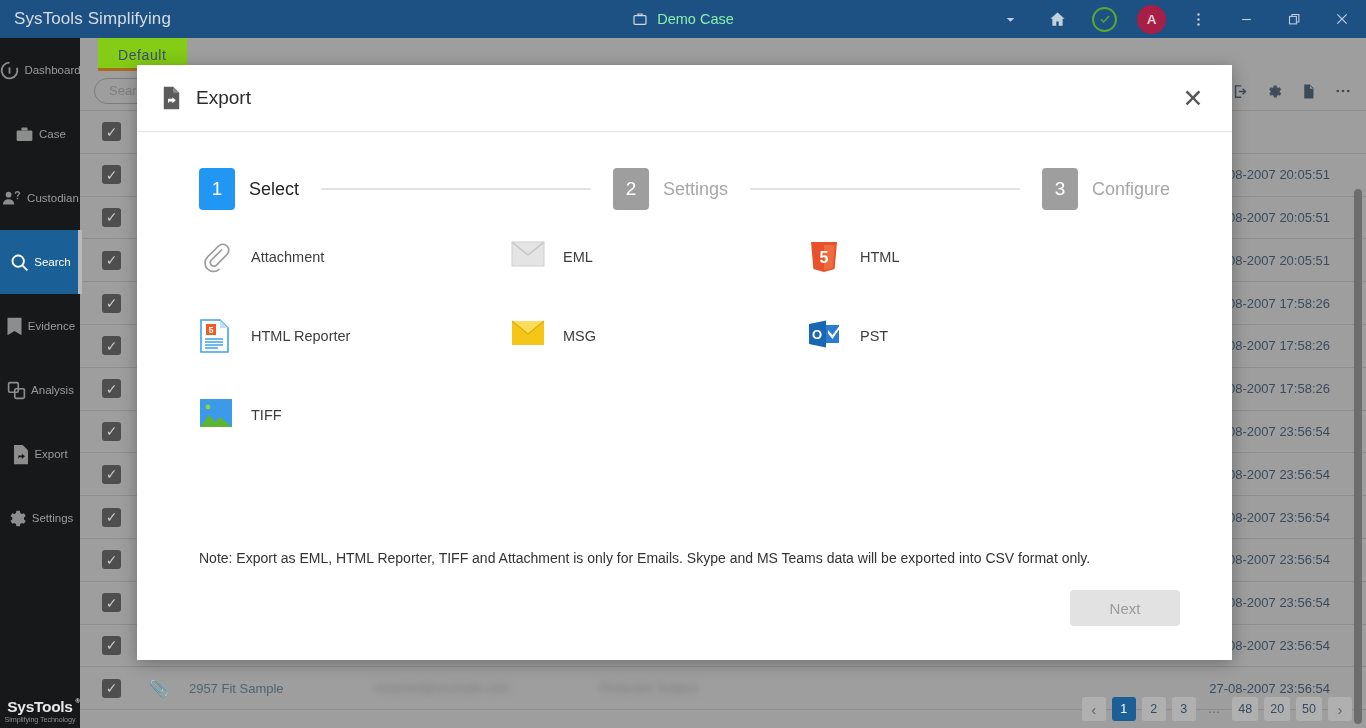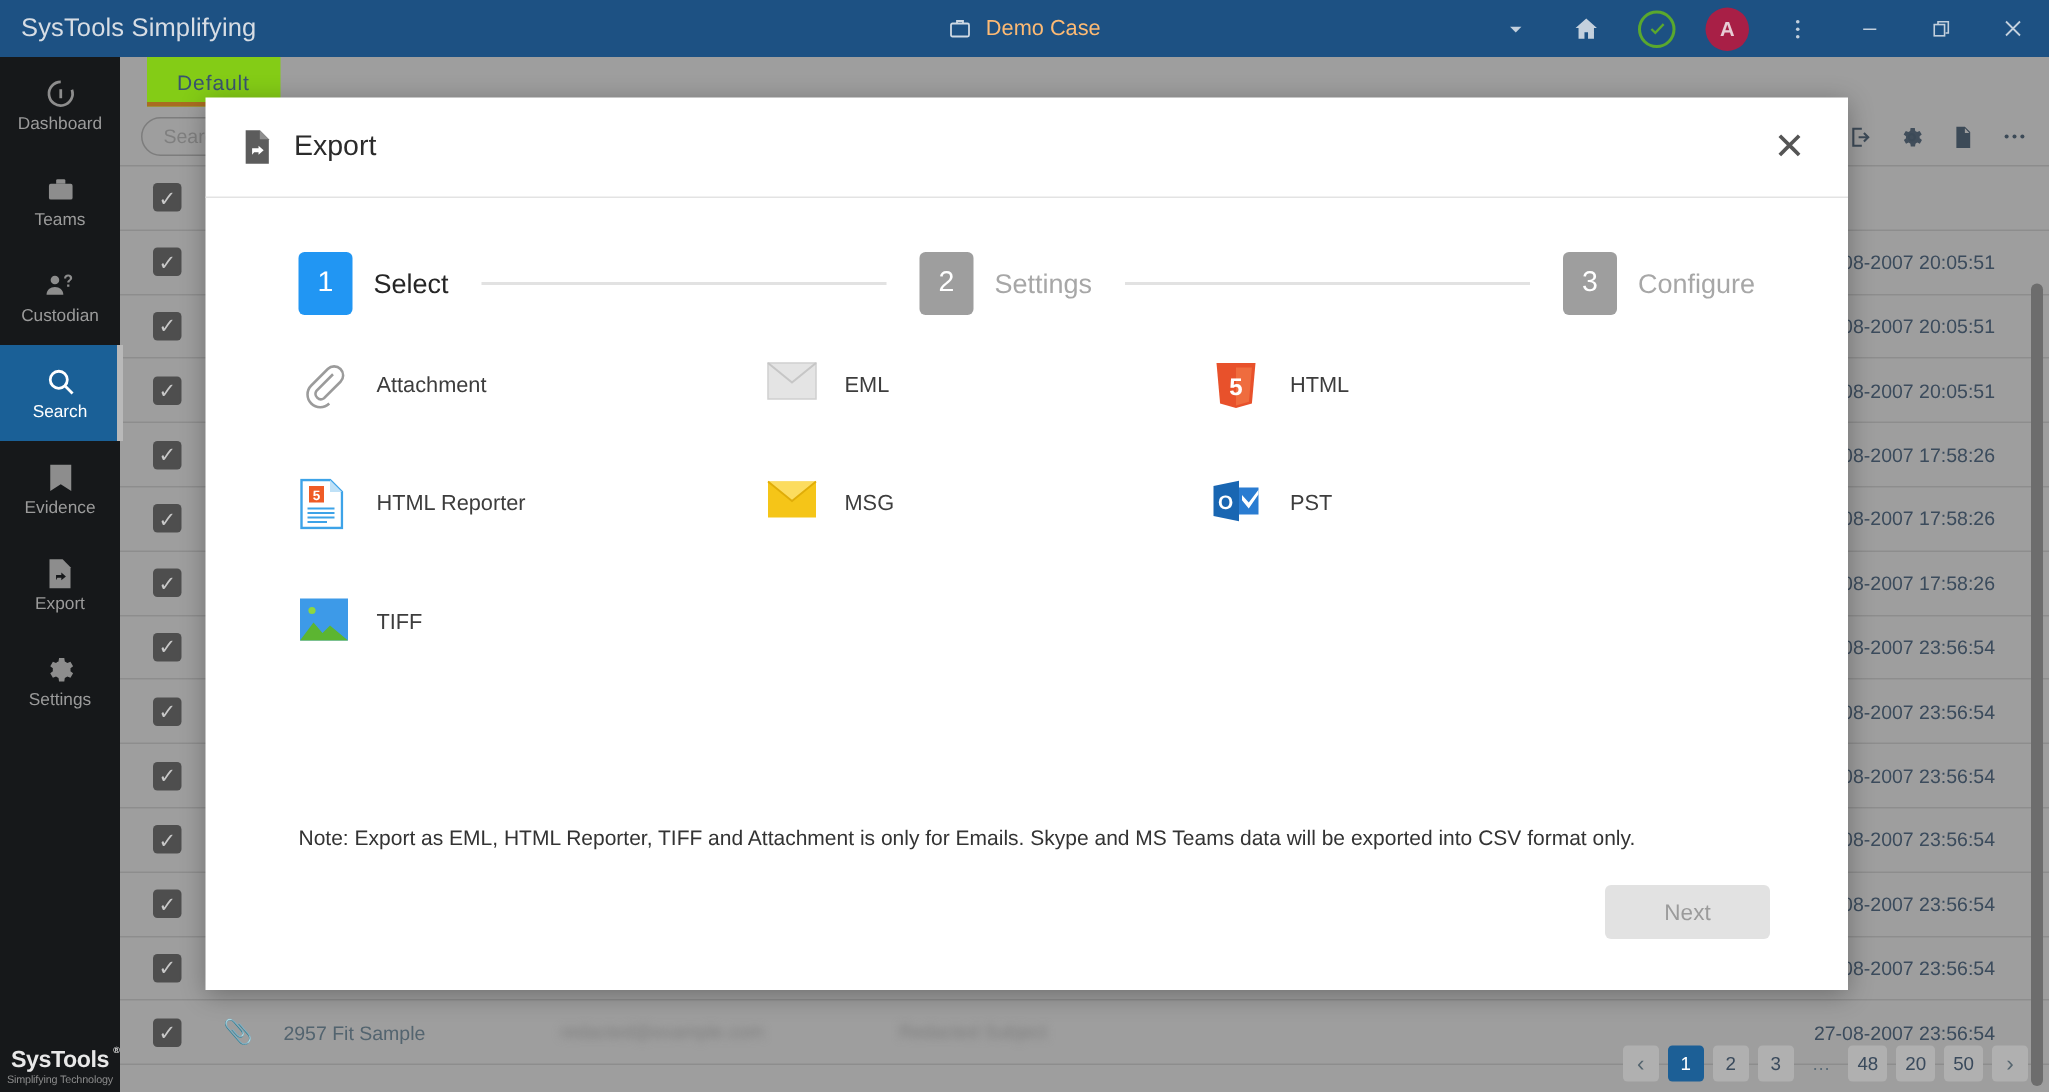--- a/index.html
+++ b/index.html
@@ -21,21 +21,21 @@
   .brand {
     color: #d7dde4; font-size: 17px; letter-spacing: .1px;
     padding-left: 14px; white-space: nowrap;
   }
   .tb-center {
     position: absolute; left: 0; right: 0; top: 0; height: 38px;
     display: flex; align-items: center; justify-content: center;
     pointer-events: none;
   }
   .case-chip { display: flex; align-items: center; gap: 9px; pointer-events: auto; }
-  .case-chip .lbl { color: #fdba74; font-size: 14.5px; }
+  .case-chip .lbl { color: #86efac; font-size: 14.5px; }
   .tb-right {
     position: absolute; right: 0; top: 0; height: 38px;
     display: flex; align-items: center; gap: 0px;
   }
   .tb-btn {
     width: 47px; height: 38px; display: flex; align-items: center; justify-content: center;
     color: #c3d0dd;
   }
   .tb-btn.win { width: 48px; }
   .avatar {
@@ -49,21 +49,21 @@
     border: 2px solid #5aa82e; display:flex; align-items:center; justify-content:center;
     color: #5aa82e;
   }
 
   
   .sidebar {
     position: absolute; left: 0; top: 38px; width: 80px; height: 690px;
     background: #16181a; z-index: 30;
   }
   .side-item {
-    height: 64px; display: flex; flex-direction: column;
+    height: 64px; display: flex; flex-direction: row;
     align-items: center; justify-content: center; gap: 4px;
     color: #9b9b9b; font-size: 11.5px; position: relative;
   }
   .side-item .ico { color: #8d8d8d; display: flex; }
   .side-item.active { background: #1a6097; color: #fff; }
   .side-item.active .ico { color: #fff; }
   .side-item.active::after {
     content: ""; position: absolute; right: -2px; top: 0; bottom: 0; width: 4px;
     background: #b9b9b9;
   }
@@ -394,21 +394,21 @@
           </span>
           <span>Dashboard</span>
         </div>
         <div class="side-item">
           <span class="ico">
             <svg width="21" height="21" viewBox="0 0 24 24" fill="currentColor">
               <rect x="3" y="7.5" width="18" height="12" rx="1.4"></rect>
               <path d="M9.5 4h5a1 1 0 011 1v2.5h-7V5a1 1 0 011-1z"></path>
             </svg>
           </span>
-          <span>Teams</span>
+          <span>Case</span>
         </div>
         <div class="side-item">
           <span class="ico">
             <svg width="22" height="21" viewBox="0 0 26 24" fill="currentColor">
               <circle cx="9" cy="7.5" r="3.4"></circle>
               <path d="M2.4 19c0-3.7 3-6 6.6-6s6.6 2.3 6.6 6H2.4z"></path>
               <path d="M19.4 3.2c1.9 0 3.2 1.1 3.2 2.7 0 1.9-2.2 2.1-2.2 3.6h-1.7c0-2.2 2.1-2.2 2.1-3.5 0-.7-.6-1.2-1.4-1.2-.9 0-1.5.6-1.5 1.5h-1.7c0-1.8 1.3-3.1 3.2-3.1zM18.6 11h1.8v1.8h-1.8z"></path>
             </svg>
           </span>
           <span>Custodian</span>
@@ -422,20 +422,29 @@
           </span>
           <span>Search</span>
         </div>
         <div class="side-item">
           <span class="ico">
             <svg width="19" height="21" viewBox="0 0 20 24" fill="currentColor">
               <path d="M2 2h16v20l-8-5-8 5V2z"></path>
             </svg>
           </span>
           <span>Evidence</span>
+        </div>
+        <div class="side-item">
+          <span class="ico">
+            <svg width="21" height="21" viewBox="0 0 24 24" fill="none" stroke="currentColor" stroke-width="1.9">
+              <rect x="3" y="3" width="11" height="11" rx="1.5"></rect>
+              <rect x="10" y="10" width="11" height="11" rx="1.5"></rect>
+            </svg>
+          </span>
+          <span>Analysis</span>
         </div>
         <div class="side-item">
           <span class="ico">
             <svg width="18" height="21" viewBox="0 0 20 24" fill="currentColor">
               <path d="M2 1h10l6 6v16H2V1z"></path>
               <path d="M7 17v-4h4v-2l3.5 3-3.5 3v-2H8" fill="#16181a"></path>
             </svg>
           </span>
           <span>Export</span>
         </div>

